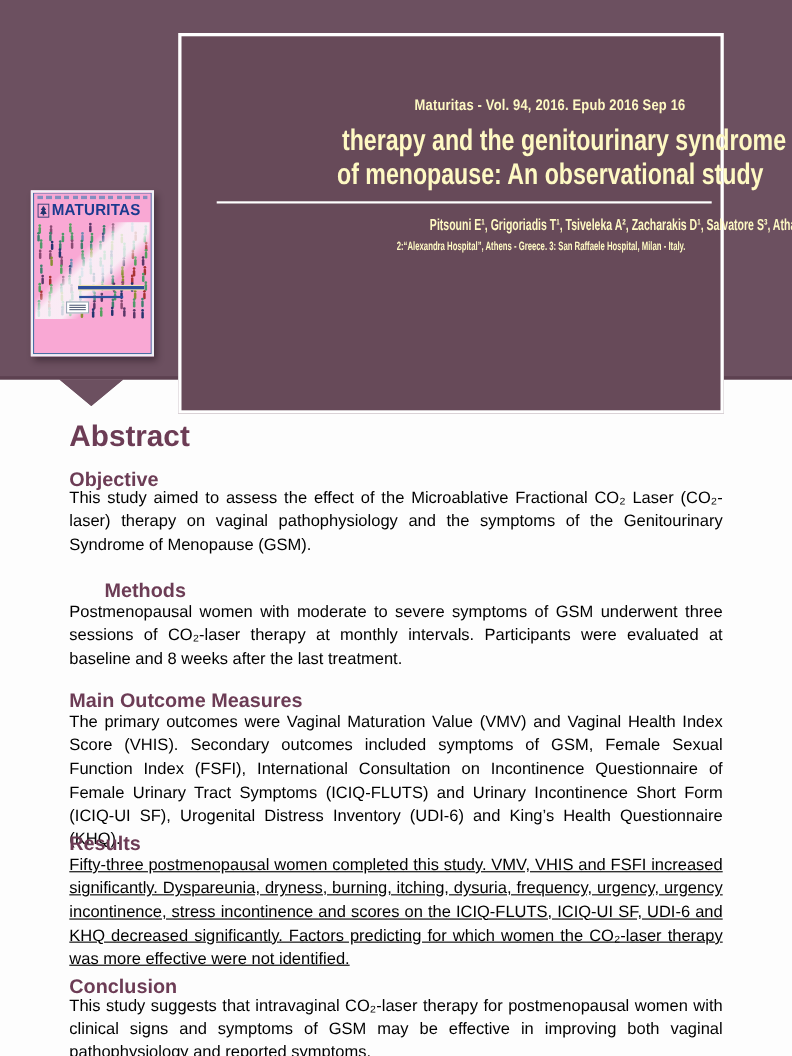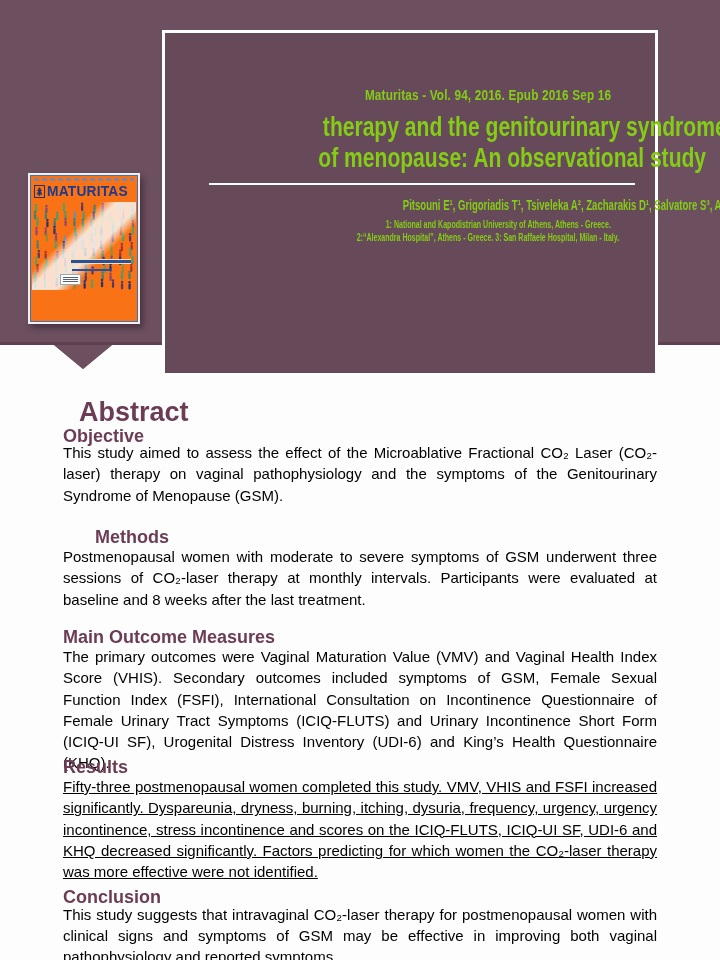--- a/index.html
+++ b/index.html
@@ -9,37 +9,37 @@
   
   .hero{position:absolute;left:0;top:0;width:720px;height:345px;
         background:var(--header-bg,#6c5060);border-bottom:3px solid #5d4150;box-sizing:border-box;}
   .hero-tail{position:absolute;left:54px;top:345px;width:0;height:0;
         border-left:29px solid transparent;border-right:29px solid transparent;
         border-top:24px solid var(--header-bg,#6c5060);}
 
   
   .citation-box{position:absolute;left:162px;top:30px;width:496px;height:346px;
         box-sizing:border-box;border:3px solid #ffffff;background:var(--panel-bg,#674a59);
-        padding:54px 44px 0;color:#84cc16;}
+        padding:54px 32px 0;color:#fef9c3;}
   .row{text-align:right;}
   .condense{display:inline-block;white-space:nowrap;transform-origin:100% 50%;}
   .journal-line{font-size:14px;font-weight:bold;line-height:17px;letter-spacing:.2px;}
   .journal-line .condense{transform:scaleX(.84);}
   .title-block{margin-top:8px;}
   .title-line{font-size:27px;font-weight:bold;line-height:31px;}
   .title-line .condense{transform:scaleX(.78);}
   .divider{height:2px;background:#ffffff;margin:9px -24px 0 0;}
   .authors-line{margin-top:11px;font-size:14.5px;font-weight:bold;line-height:18px;}
   .authors-line .condense{transform:scaleX(.66);}
   .affils{margin-top:4px;font-size:11px;font-weight:bold;line-height:13px;}
   .affils .condense{transform:scaleX(.64);}
 
   
   .cover{position:absolute;left:28px;top:173px;width:112px;height:151px;box-sizing:border-box;
-        background:#f97316;border:2px solid #eef1f5;
+        background:#f9a8d4;border:2px solid #eef1f5;
         box-shadow:3px 4px 6px rgba(30,15,25,.45), inset 0 0 0 1px #4a6fa5;}
   .cover-topstrip{height:3px;margin:3px 4px 0;
         background:repeating-linear-gradient(90deg,#6d89ba 0 5px,rgba(0,0,0,0) 5px 8px);opacity:.85;}
   .cover-masthead{display:flex;align-items:center;gap:2px;margin:2px 4px 0;}
   .cover-title{font-size:14.5px;font-weight:bold;color:#1c3a8e;letter-spacing:.2px;
         display:inline-block;transform:scaleX(.95);transform-origin:0 50%;}
   .cover-sub{margin:2px 8px 0;}
   .cover-sub .b1{height:2.5px;background:#2d4e9c;width:94%;margin:0 auto;}
   .cover-sub .b2{height:2.5px;background:#2d4e9c;width:85%;margin:1.5px auto 0;}
   .cover-sub .b3{height:2px;background:#7f9cc4;width:64%;margin:1.5px auto 0;}
@@ -49,21 +49,21 @@
         background:linear-gradient(135deg,rgba(250,252,253,0) 36%,rgba(250,252,253,.8) 44%,
                    rgba(250,252,253,.8) 58%,rgba(250,252,253,0) 66%);}
   .cover-brline1{position:absolute;right:5px;bottom:26px;width:60px;height:5px;background:#efe3ab;}
   .cover-brline1 i{display:block;height:2.5px;margin-top:1px;background:#2d4e9c;}
   .cover-brline2{position:absolute;right:24px;bottom:19px;width:40px;height:2.5px;background:#2d4e9c;}
   .cover-barcode{position:absolute;left:28px;bottom:5px;width:21px;height:11px;background:#fff;
         border:1px solid #9aa6b5;box-sizing:border-box;padding:1px 2px;}
   .cover-barcode i{display:block;height:1px;background:#56607a;margin-top:1px;}
 
   
-  .abstract-title{position:absolute;left:63px;top:381px;margin:16px;font-size:27px;line-height:30px;
+  .abstract-title{position:absolute;left:63px;top:381px;margin:0;font-size:27px;line-height:30px;
         font-weight:bold;color:var(--accent,#6c3c55);}
   .sec-h{position:absolute;left:63px;margin:0;font-size:18px;line-height:20px;font-weight:bold;
         color:var(--accent,#6c3c55);}
   .sec-p{position:absolute;left:63px;width:594px;margin:0;font-size:15px;line-height:21.3px;
         color:#000000;text-align:justify;}
   .s1h{top:426px;} .s1p{top:442px;}
   .s2h{top:527px;margin-left:32px;} .s2p{top:546px;}
   .s3h{top:627px;} .s3p{top:646px;}
   .s4h{top:757px;} .s4p{top:776px;text-decoration:underline;}
   .s5h{top:887px;} .s5p{top:905px;line-height:20.8px;}
@@ -86,23 +86,20 @@
         <div class="row title-line">
           <span class="condense">of menopause: An observational study</span>
         </div>
       </h1>
       <div class="divider"></div>
       <div class="row authors-line">
         <span class="condense">Pitsouni E¹, Grigoriadis T¹, Tsiveleka A², Zacharakis D¹, Salvatore S³, Athanasiou S¹</span>
       </div>
       <div class="affils">
         <div class="row">
-          <span class="condense">1: National and Kapodistrian University of Athens, Athens - Greece.</span>
-        </div>
-        <div class="row">
           <span class="condense">2:“Alexandra Hospital”, Athens - Greece. 3: San Raffaele Hospital, Milan - Italy.</span>
         </div>
       </div>
     </div>
 
     <div class="cover">
       <div class="cover-topstrip"></div>
       <div class="cover-masthead">
         <svg width="11" height="13" viewBox="0 0 11 13">
           <rect x="0.5" y="0.5" width="10" height="12" fill="none" stroke="#24356e" stroke-width="1"></rect>

